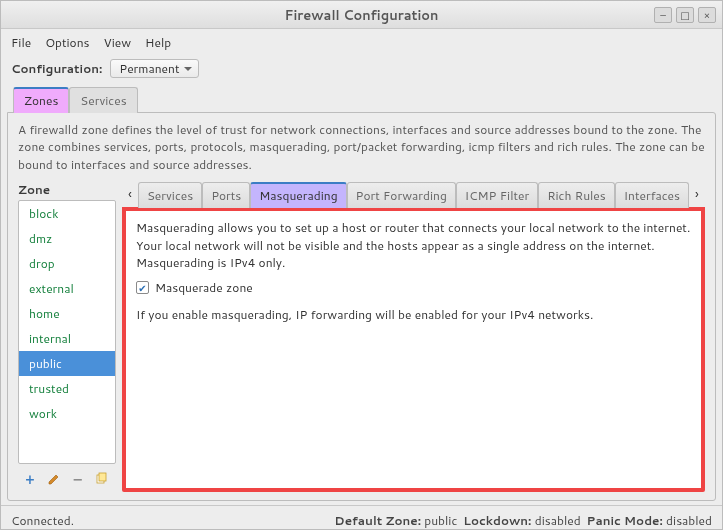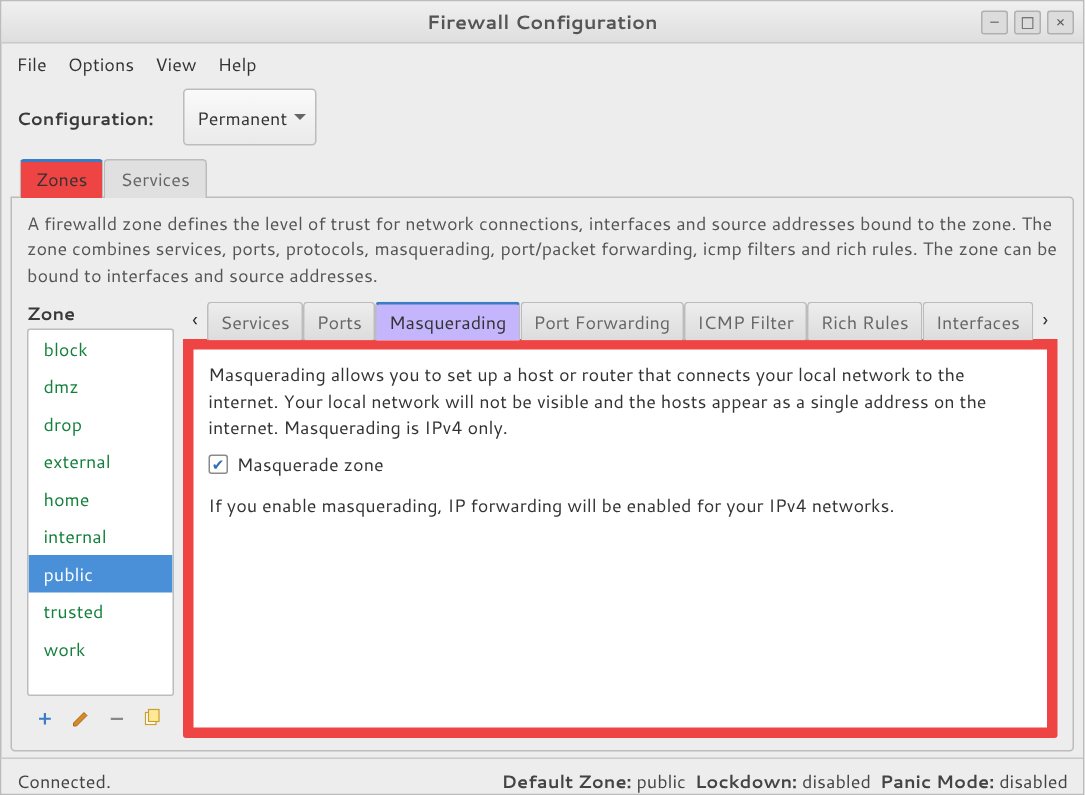--- a/index.html
+++ b/index.html
@@ -4,47 +4,47 @@
 <style>
   * { box-sizing: border-box; margin: 0; padding: 0; font-family: "Cantarell", "DejaVu Sans", sans-serif; font-size: 12px; }
   html, body { width: 723px; height: 530px; background: #e8e8e8; overflow: hidden; color: #3a3a3a; }
   .window { width: 723px; height: 530px; display: flex; flex-direction: column; border: 1px solid #bcbcbc; background: #ededed; }
   .titlebar { height: 28px; background: linear-gradient(to bottom, #f0f0f0, #dedede); border-bottom: 1px solid #c8c8c8; display: flex; align-items: center; position: relative; }
   .title-text { position: absolute; left: 0; right: 0; text-align: center; color: #555; font-weight: bold; font-size: 13px; }
   .window-buttons { position: absolute; right: 6px; display: flex; gap: 4px; }
   .window-buttons .wbtn { width: 18px; height: 16px; background: #dcdcdc; border: 1px solid #b0b0b0; border-radius: 2px; display: flex; align-items: center; justify-content: center; font-size: 10px; color: #555; }
   .menubar { height: 26px; display: flex; align-items: center; gap: 14px; padding: 0 10px; color: #333; }
   .menubar span { cursor: default; }
-  .config-row { display: flex; align-items: center; gap: 20px; padding: 4px 10px 8px 10px; }
+  .config-row { display: flex; align-items: center; gap: 8px; padding: 4px 10px 8px 10px; }
   .config-label { font-weight: bold; }
-  .config-select { height: 38px; border: 1px solid #bcbcbc; border-radius: 3px; background: linear-gradient(to bottom, #fafafa, #eaeaea); padding: 0 18px 0 8px; position: relative; display: flex; align-items: center; color: #333; }
+  .config-select { height: 19px; border: 1px solid #bcbcbc; border-radius: 3px; background: linear-gradient(to bottom, #fafafa, #eaeaea); padding: 0 18px 0 8px; position: relative; display: flex; align-items: center; color: #333; }
   .config-select::after { content: ""; position: absolute; right: 6px; top: 50%; margin-top: -2px; border: 4px solid transparent; border-top-color: #666; }
   .notebook { flex: 1; display: flex; flex-direction: column; margin: 0 6px 4px 6px; }
   .nb-tabs { display: flex; gap: 0; padding-left: 6px; position: relative; top: 1px; }
   .nb-tab { border: 1px solid #bcbcbc; border-bottom: none; background: #e0e0e0; padding: 4px 10px; border-radius: 3px 3px 0 0; color: #666; position: relative; }
-  .nb-tab.active { background: #ef4444; color: #333; z-index: 2; border-top: 2px solid #3b7dc4; padding-top: 3px; }
+  .nb-tab.active { background: #f0abfc; color: #333; z-index: 2; border-top: 2px solid #3b7dc4; padding-top: 3px; }
   .nb-tab.active::after { content: ""; position: absolute; left: 0; right: 0; bottom: -1px; height: 1px; background: #ededed; }
   .nb-page { flex: 1; border: 1px solid #bcbcbc; border-radius: 0 3px 3px 3px; padding: 8px 10px 8px 10px; display: flex; flex-direction: column; background: #ededed; }
   .desc { color: #555; line-height: 1.45; margin-bottom: 8px; }
   .split { flex: 1; display: flex; gap: 6px; min-height: 0; }
   .zone-panel { width: 146px; display: flex; flex-direction: column; }
   .zone-label { font-weight: bold; margin-bottom: 2px; }
   .zone-list { flex: 1; background: #fff; border: 1px solid #bcbcbc; border-radius: 2px; overflow: auto; }
   .zone-item { padding: 4px 10px; color: #15803d; }
   .zone-item.selected { background: #4a90d9; color: #fff; }
   .zone-toolbar { height: 26px; display: flex; align-items: center; gap: 8px; padding: 0 4px; margin-top: 2px; }
   .tb-icon { width: 16px; height: 16px; display: flex; align-items: center; justify-content: center; font-size: 13px; }
   .right-panel { flex: 1; display: flex; flex-direction: column; }
   .subtabs-row { display: flex; align-items: center; }
   .arrow { width: 16px; text-align: center; font-size: 14px; color: #333; user-select: none; }
   .subtabs { flex: 1; display: flex; gap: 0; overflow: hidden; position: relative; top: 1px; }
   .subtab { border: 1px solid #bcbcbc; border-bottom: none; background: linear-gradient(to bottom, #ededed, #dcdcdc); padding: 4px 8px; border-radius: 3px 3px 0 0; color: #666; position: relative; white-space: nowrap; }
   .subtab.active { background: #c4b5fd; color: #333; z-index: 2; border-top: 2px solid #3b7dc4; padding-top: 3px; }
   .subtab.active::after { content: ""; position: absolute; left: 0; right: 0; bottom: -1px; height: 1px; background: #fff; }
-  .subpage { flex: 1; background: #fff; border: 7px solid #ef4444; border-radius: 0 0 2px 2px; padding: 8px 10px; color: #333; overflow: auto; }
+  .subpage { flex: 1; background: #fff; border: 4px solid #ef4444; border-radius: 0 0 2px 2px; padding: 8px 10px; color: #333; overflow: auto; }
   .subdesc { line-height: 1.45; margin-bottom: 8px; }
   .check-row { display: flex; align-items: center; gap: 6px; margin-bottom: 10px; }
   .checkbox { width: 13px; height: 13px; border: 1px solid #8a8a8a; border-radius: 2px; display: flex; align-items: center; justify-content: center; background: #fff; font-size: 10px; color: #2b6fb5; }
   .note { line-height: 1.45; }
   .statusbar { height: 24px; border-top: 1px solid #c8c8c8; display: flex; align-items: flex-end; padding: 0 10px; justify-content: space-between; background: #ededed; color: #444; }
   .status-right { display: flex; gap: 6px; }
   .status-right b { font-weight: bold; }
 </style>
 </head>
 <body>

